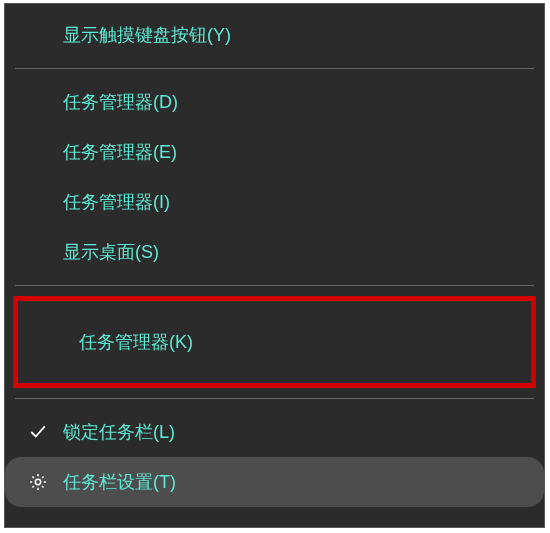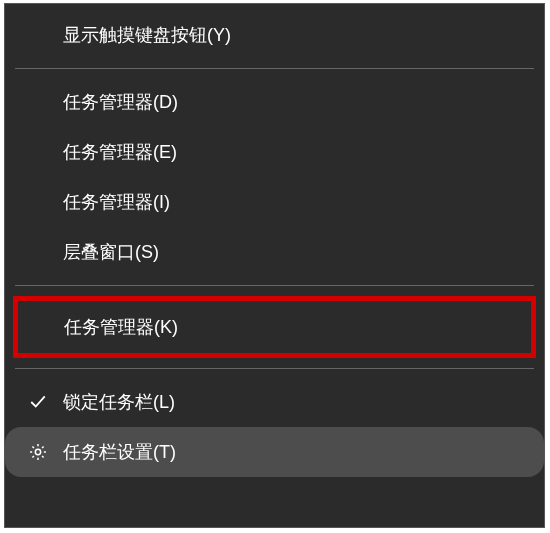--- a/index.html
+++ b/index.html
@@ -22,37 +22,37 @@
       background: #2b2b2b;
       border: 1px solid #555;
       display: flex;
       flex-direction: column;
     }
     .menu-item {
       display: flex;
       align-items: center;
       height: 50px;
       padding-left: 58px;
-      color: #ffffff;
+      color: #5eead4;
       font-size: 18px;
       cursor: pointer;
       position: relative;
     }
     .menu-item.hover {
       background: #4d4d4d;
       border-radius: 16px;
     }
     .separator {
       height: 1px;
       background: #666;
       margin: 8px 10px 8px 10px;
     }
     .highlight {
       border: 5px solid #d40000;
-      padding: 1px;
+      padding: 16px;
       margin: 2px 8px;
     }
     .highlight .menu-item {
       height: 50px;
       padding-left: 45px;
     }
     .icon-slot {
       position: absolute;
       left: 22px;
       width: 22px;
@@ -93,21 +93,21 @@
 
   <div class="menu-item">
     <span>任务管理器(E)</span>
   </div>
 
   <div class="menu-item">
     <span>任务管理器(I)</span>
   </div>
 
   <div class="menu-item">
-    <span>层叠窗口(S)</span>
+    <span>显示桌面(S)</span>
   </div>
 
   <div class="separator"></div>
 
   <div class="highlight">
     <div class="menu-item">
       <span>任务管理器(K)</span>
     </div>
   </div>
 

